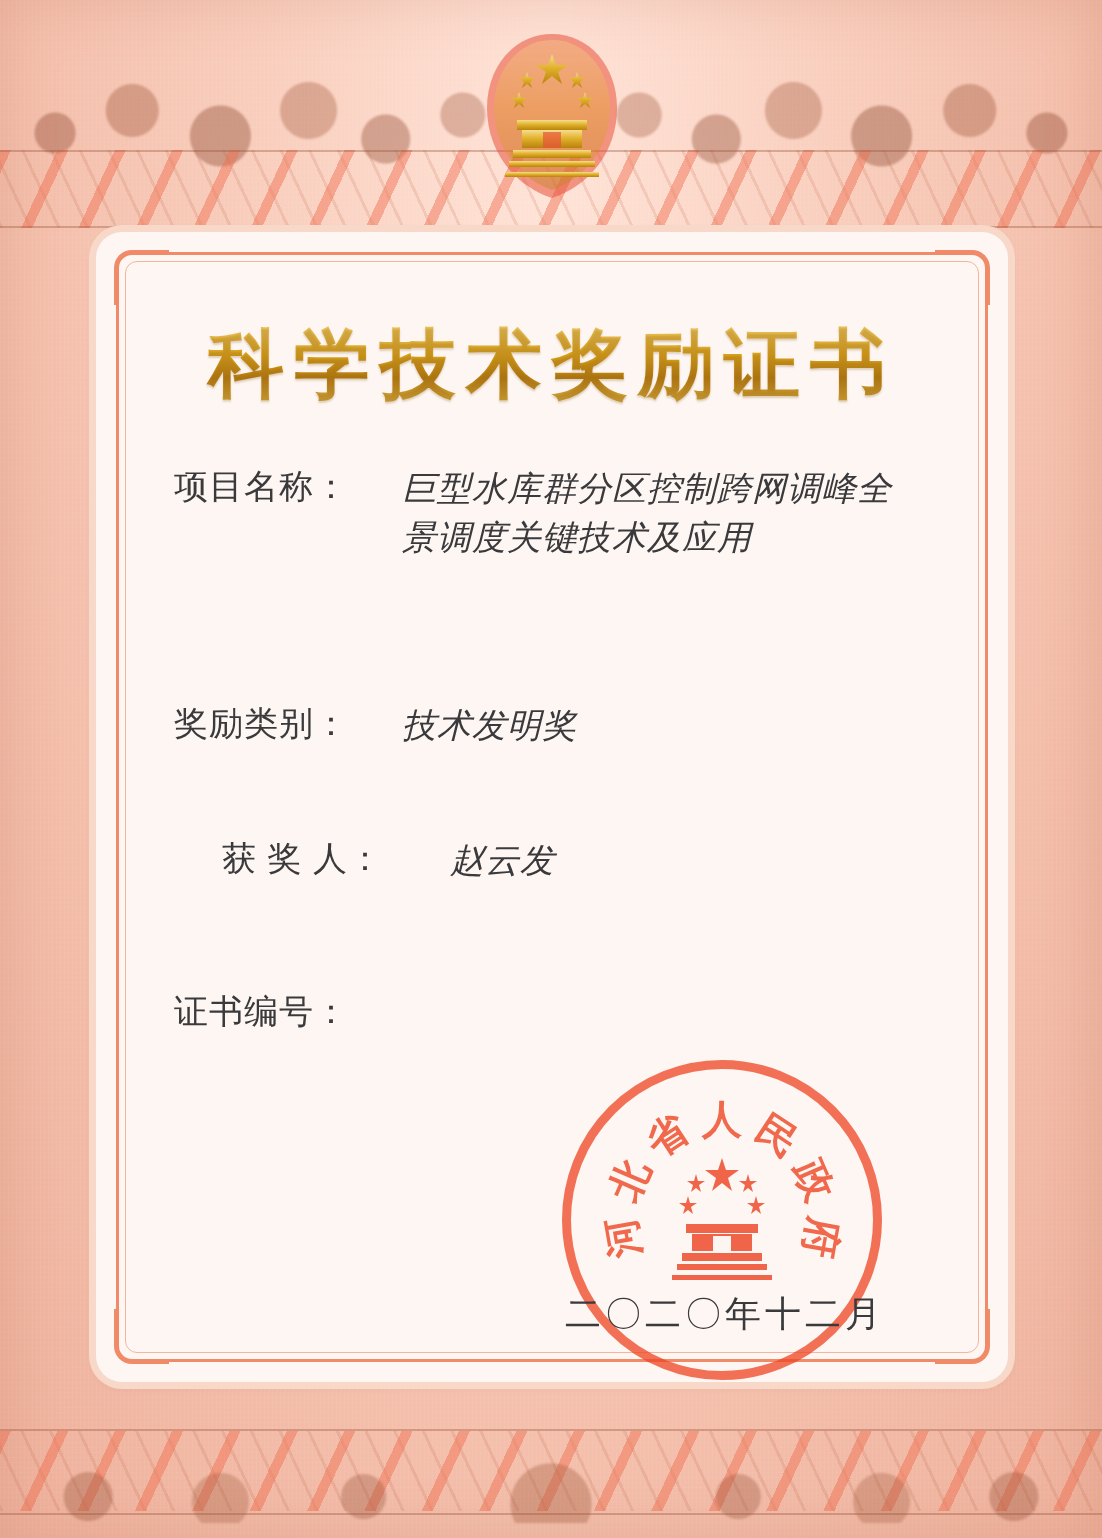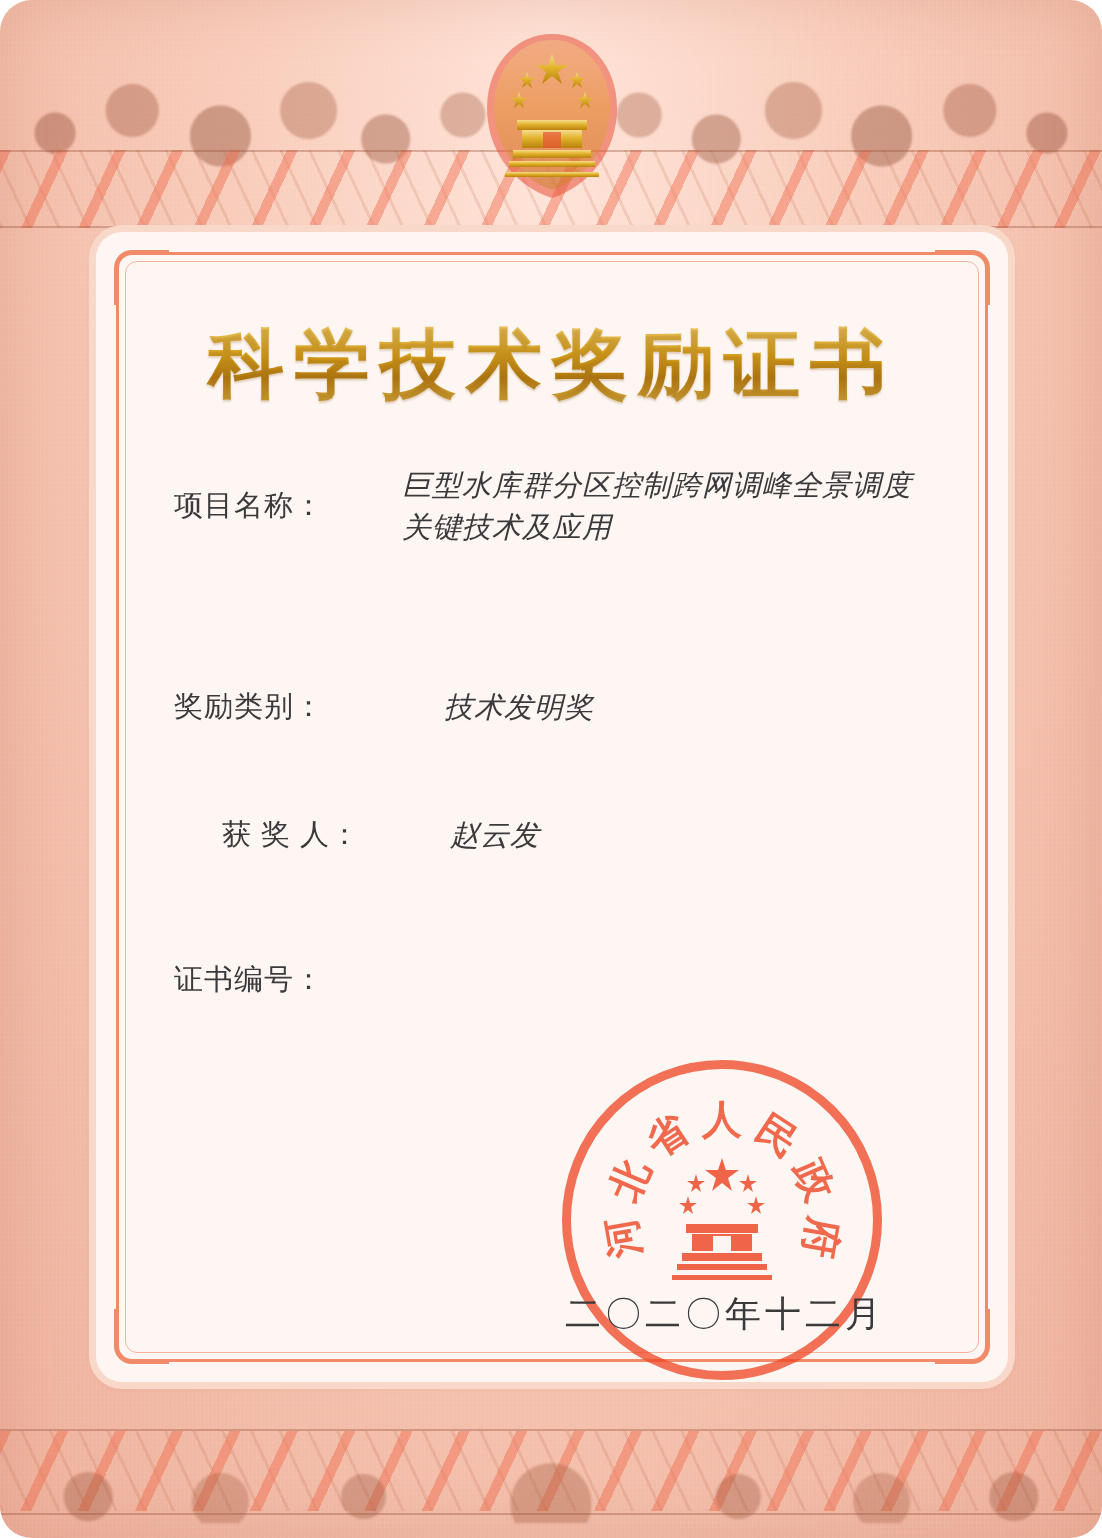--- a/index.html
+++ b/index.html
@@ -11,21 +11,20 @@
     font-family: "Liberation Sans", sans-serif;
   }
   .page {
     position: relative;
     width: 1102px;
     height: 1538px;
     overflow: hidden;
     background: #f6c8b6;
     background-image:
       radial-gradient(ellipse at 50% 10%, #ffe4d8 0%, #f9cdbc 38%, #f3bda9 70%, #eeb09b 100%);
-    border-radius: 32px;
   }
   
   .texture {
     position: absolute;
     inset: 0;
     background-image:
       repeating-linear-gradient(90deg, rgba(255,255,255,0.055) 0px, rgba(255,255,255,0.055) 1px, rgba(0,0,0,0) 1px, rgba(0,0,0,0) 4px),
       repeating-linear-gradient(0deg, rgba(255,255,255,0.035) 0px, rgba(255,255,255,0.035) 1px, rgba(0,0,0,0) 1px, rgba(0,0,0,0) 5px);
     pointer-events: none;
   }
@@ -173,40 +172,40 @@
 
   
   .fields {
     position: absolute;
     left: 78px;
     top: 232px;
     width: 790px;
   }
   .row {
     display: flex;
-    align-items: center;
+    align-items: flex-start;
     color: #3a3a3c;
-    font-size: 29px;
+    font-size: 34px;
     font-family: "Liberation Sans", sans-serif;
   }
   .row .label {
     width: 228px;
     flex: 0 0 228px;
     letter-spacing: 1px;
     white-space: pre;
   }
   .row .value {
     flex: 1;
     line-height: 1.45;
     letter-spacing: 1px;
     font-style: italic;
   }
   .row.project { margin-bottom: 0; }
   .row.project .value { max-width: 520px; }
-  .row.category { margin-top: 138px; gap: 42px; }
+  .row.category { margin-top: 138px; }
   .row.level { margin-top: 78px; }
   .row.winner { margin-top: 86px; margin-left: 48px; }
   .row.serial { margin-top: 104px; }
   .row.serial .value { font-family: "Liberation Sans", sans-serif; letter-spacing: 0px; }
 
   
   .seal {
     position: absolute;
     left: 562px;
     top: 1060px;

